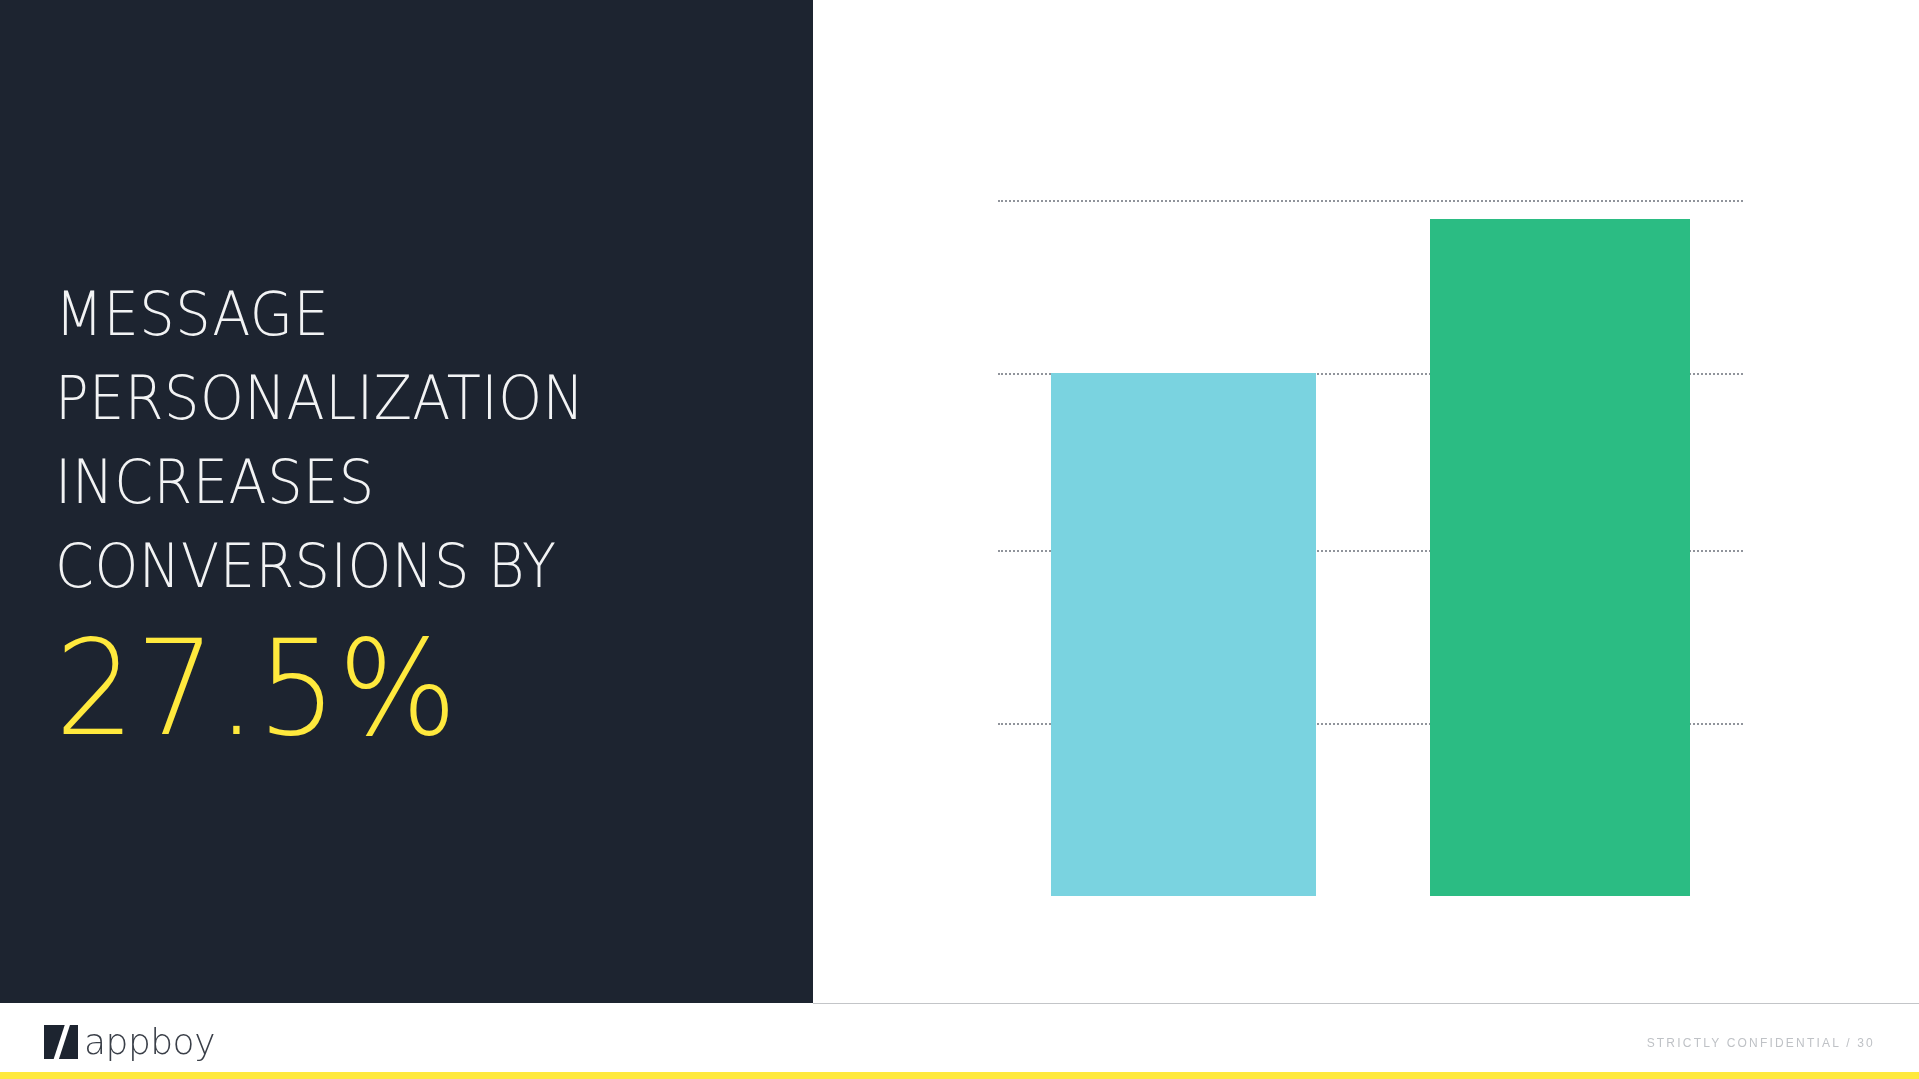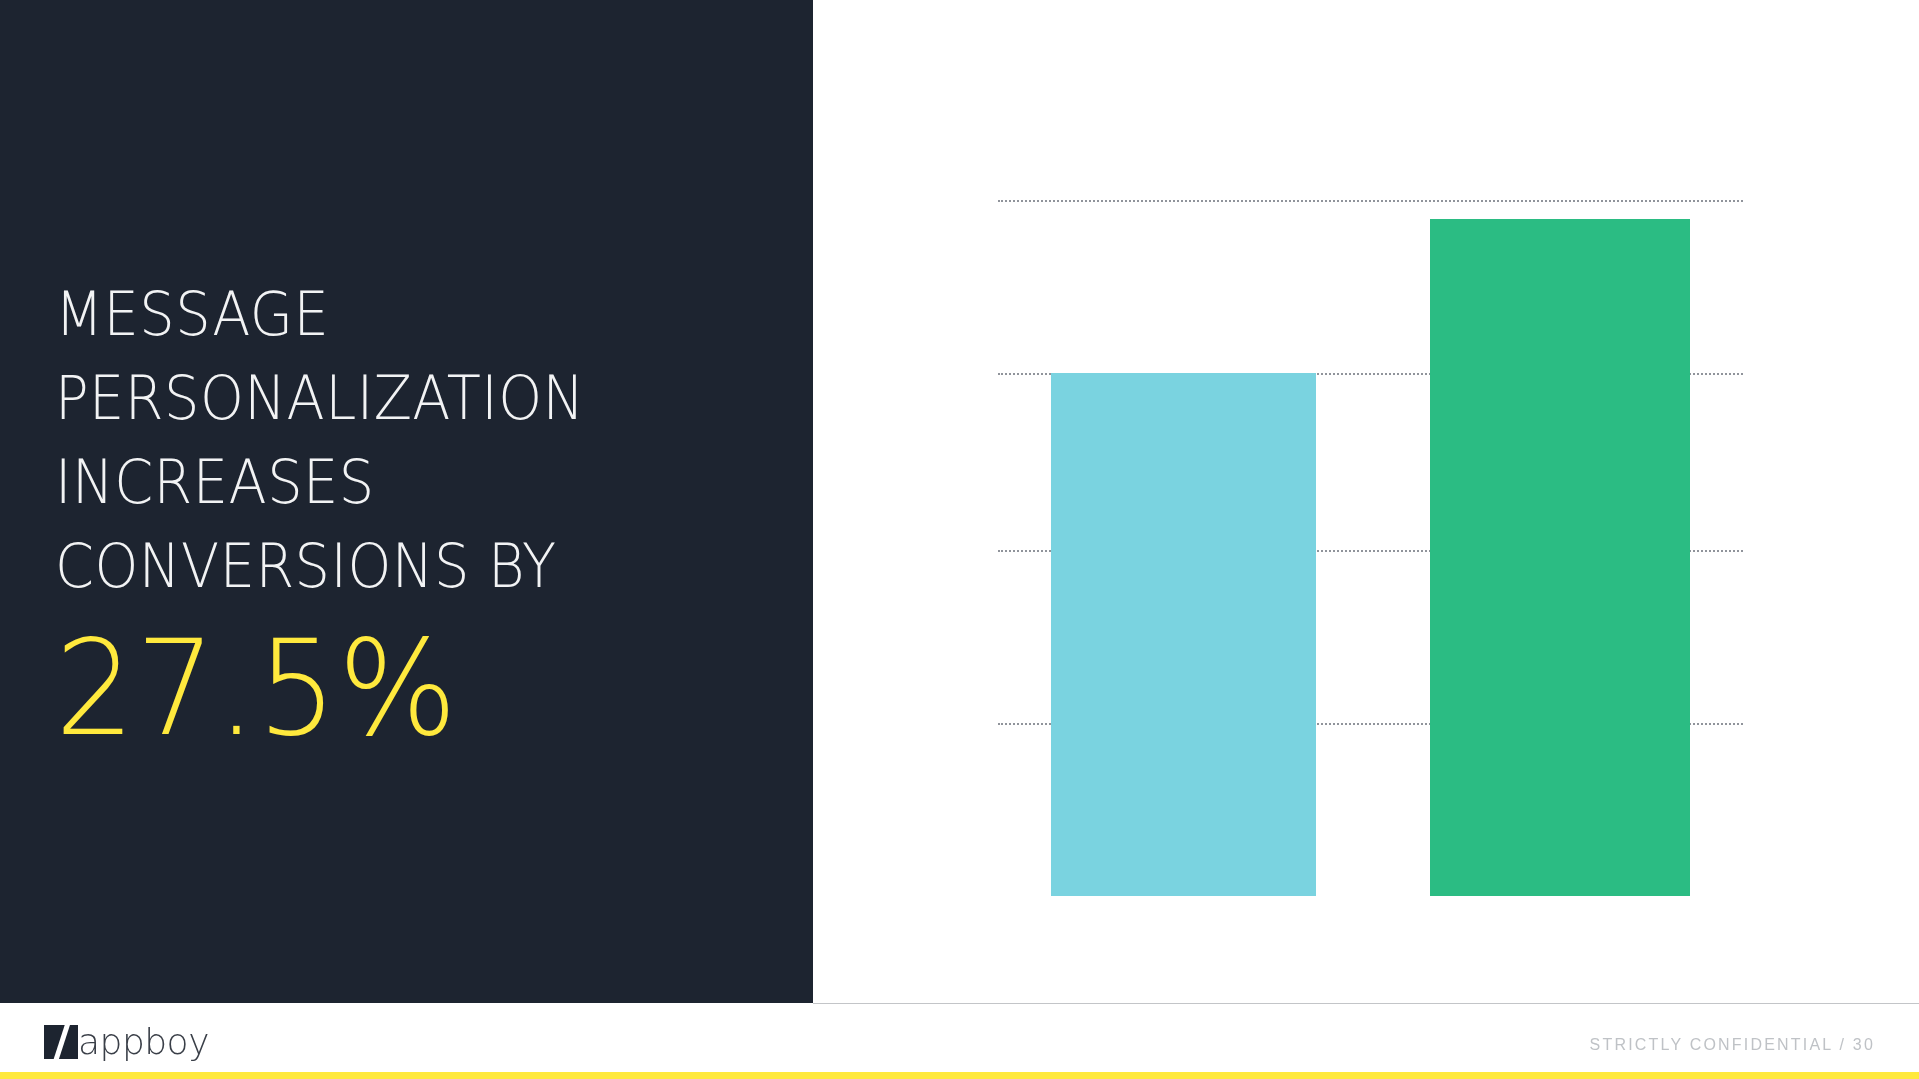--- a/index.html
+++ b/index.html
@@ -102,26 +102,27 @@
     background:#ffffff;
     transform:translateX(-2px) rotate(18deg);
   }
   .logo-word{
     color:#3a3f48;
     font-family:"DejaVu Sans", sans-serif;
     font-weight:300;
     font-size:36px;
     line-height:34px;
     letter-spacing:-0.5px;
+    margin-left:6px;
   }
   .confidential{
     position:absolute;right:44px;top:33px;
     color:#bfc2c6;
     font-family:"Liberation Sans", sans-serif;
-    font-size:16px;
+    font-size:12px;
     letter-spacing:2.2px;
     white-space:nowrap;
   }
   .bottom-accent{
     position:absolute;left:0;bottom:0;width:1919px;height:7px;
     background:#ffe93d;
   }
 </style>
 </head>
 <body>

